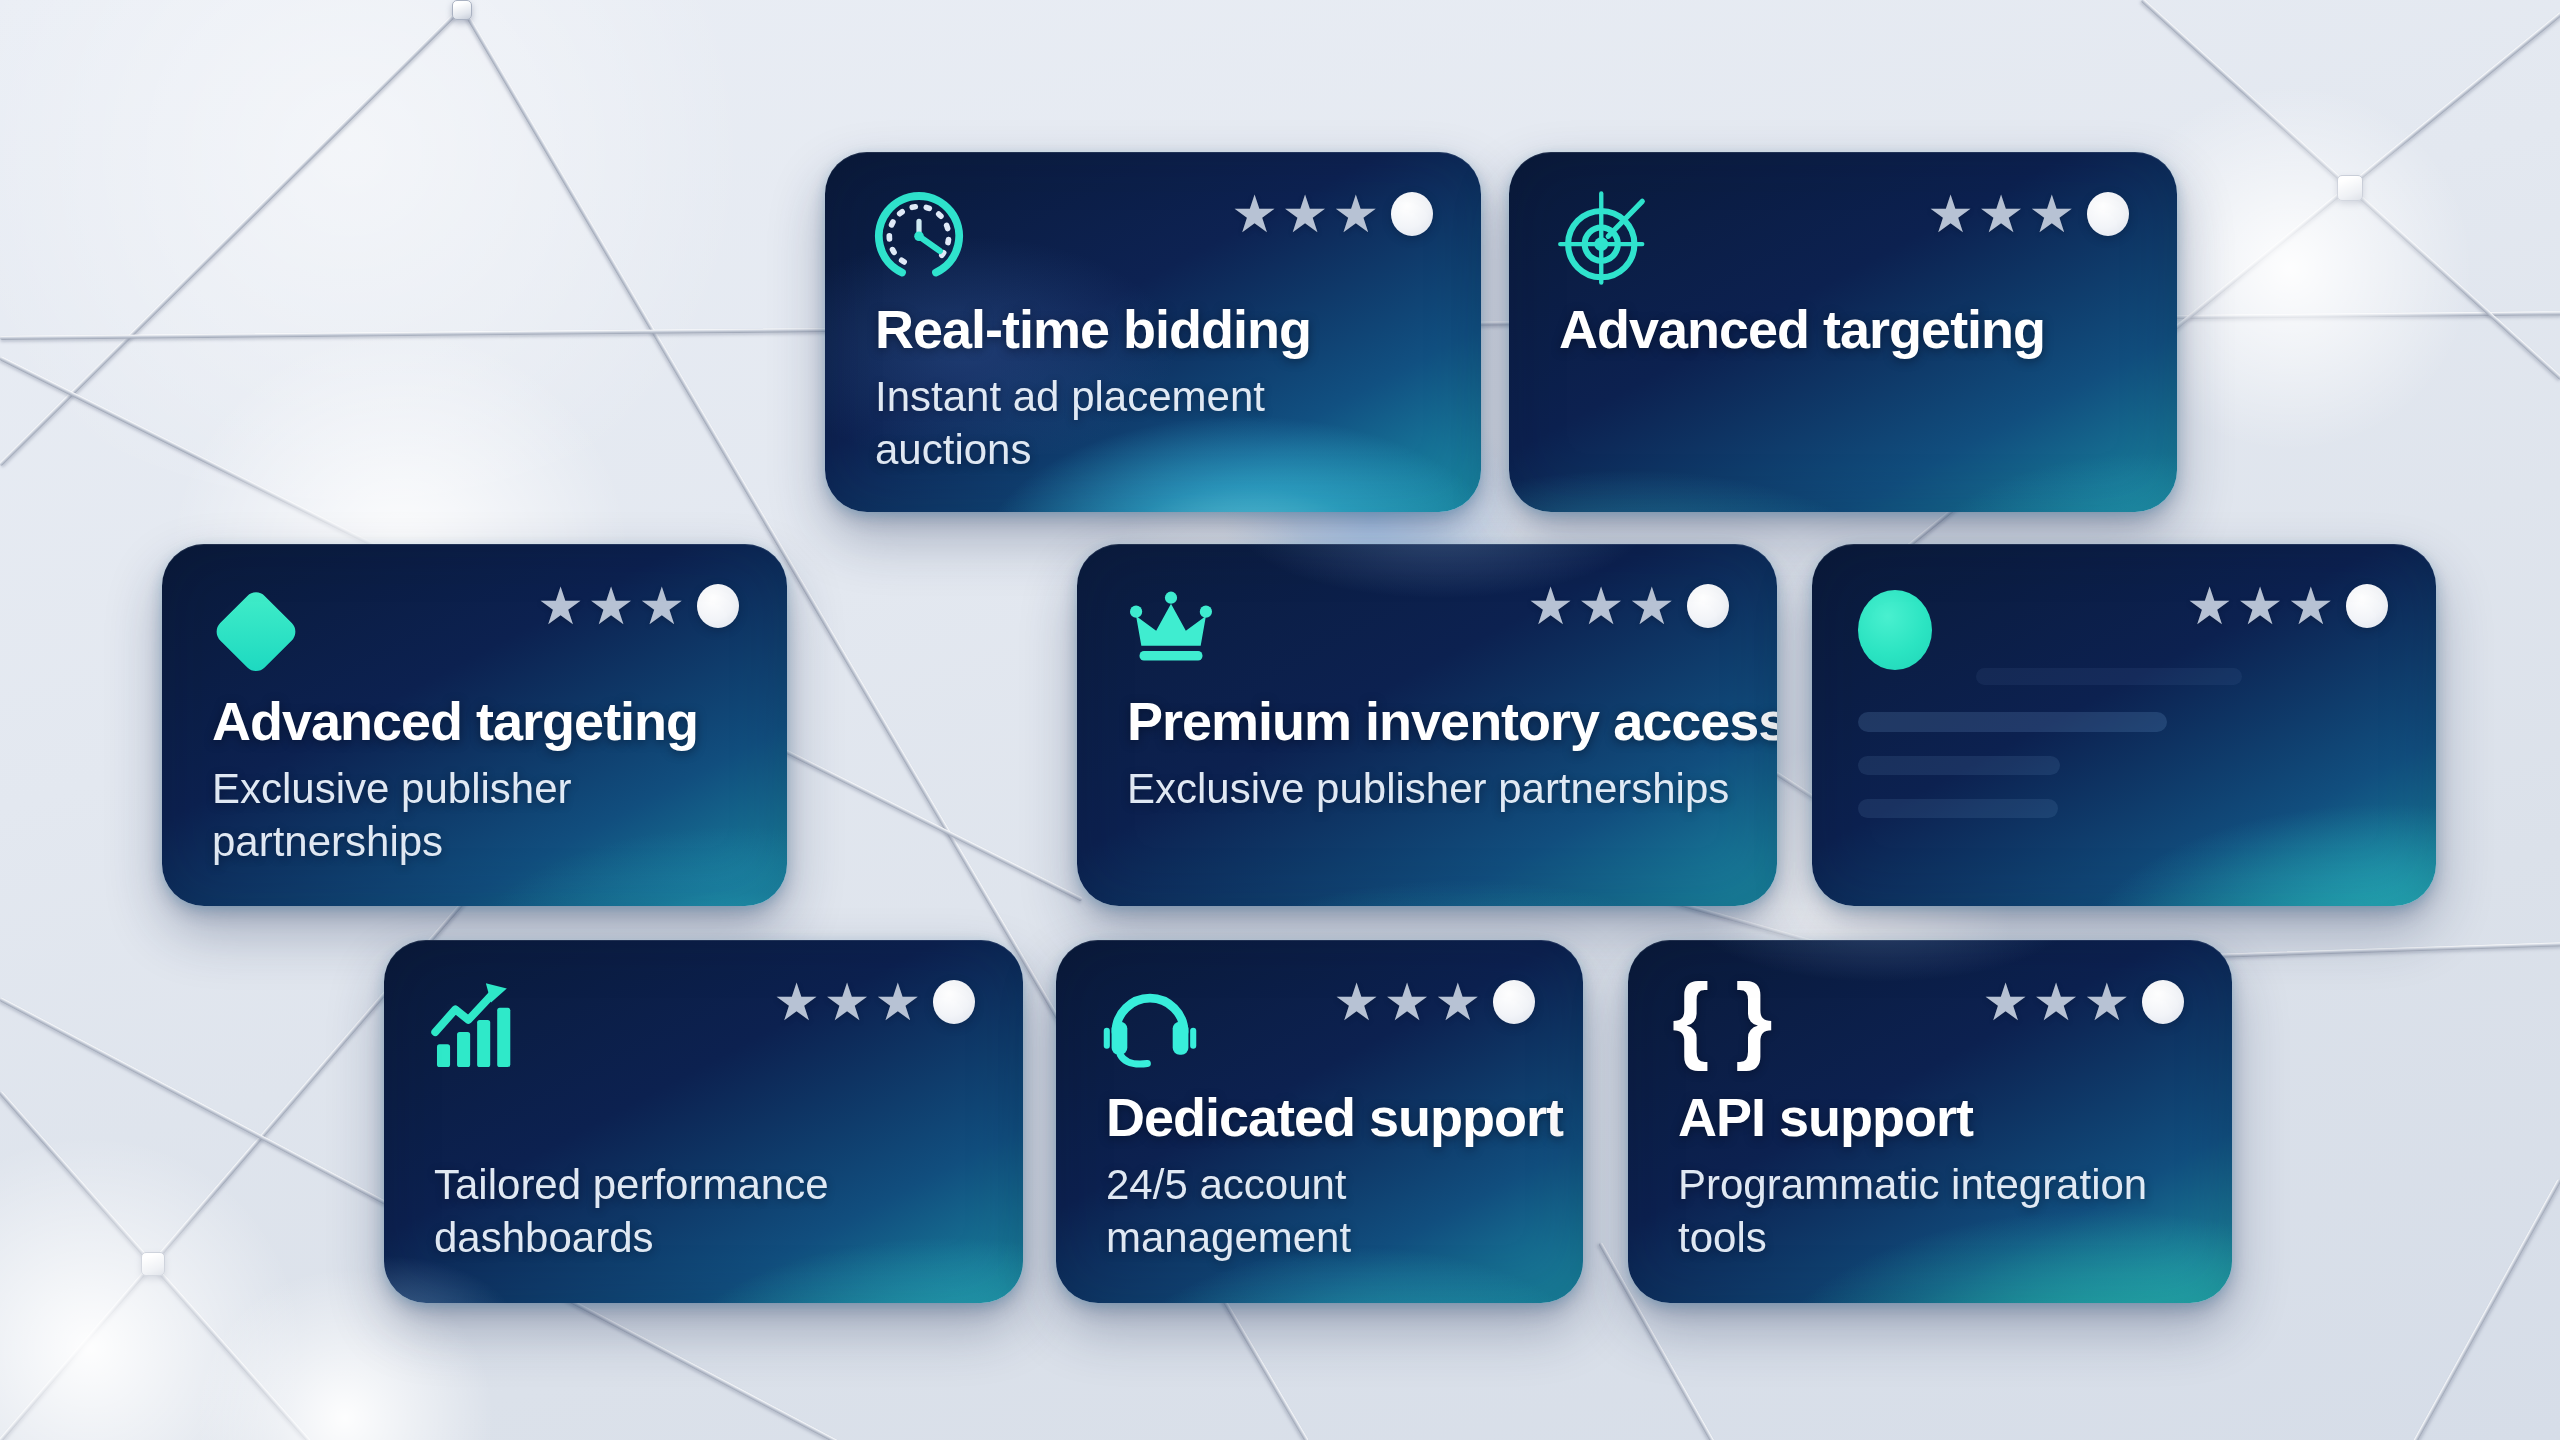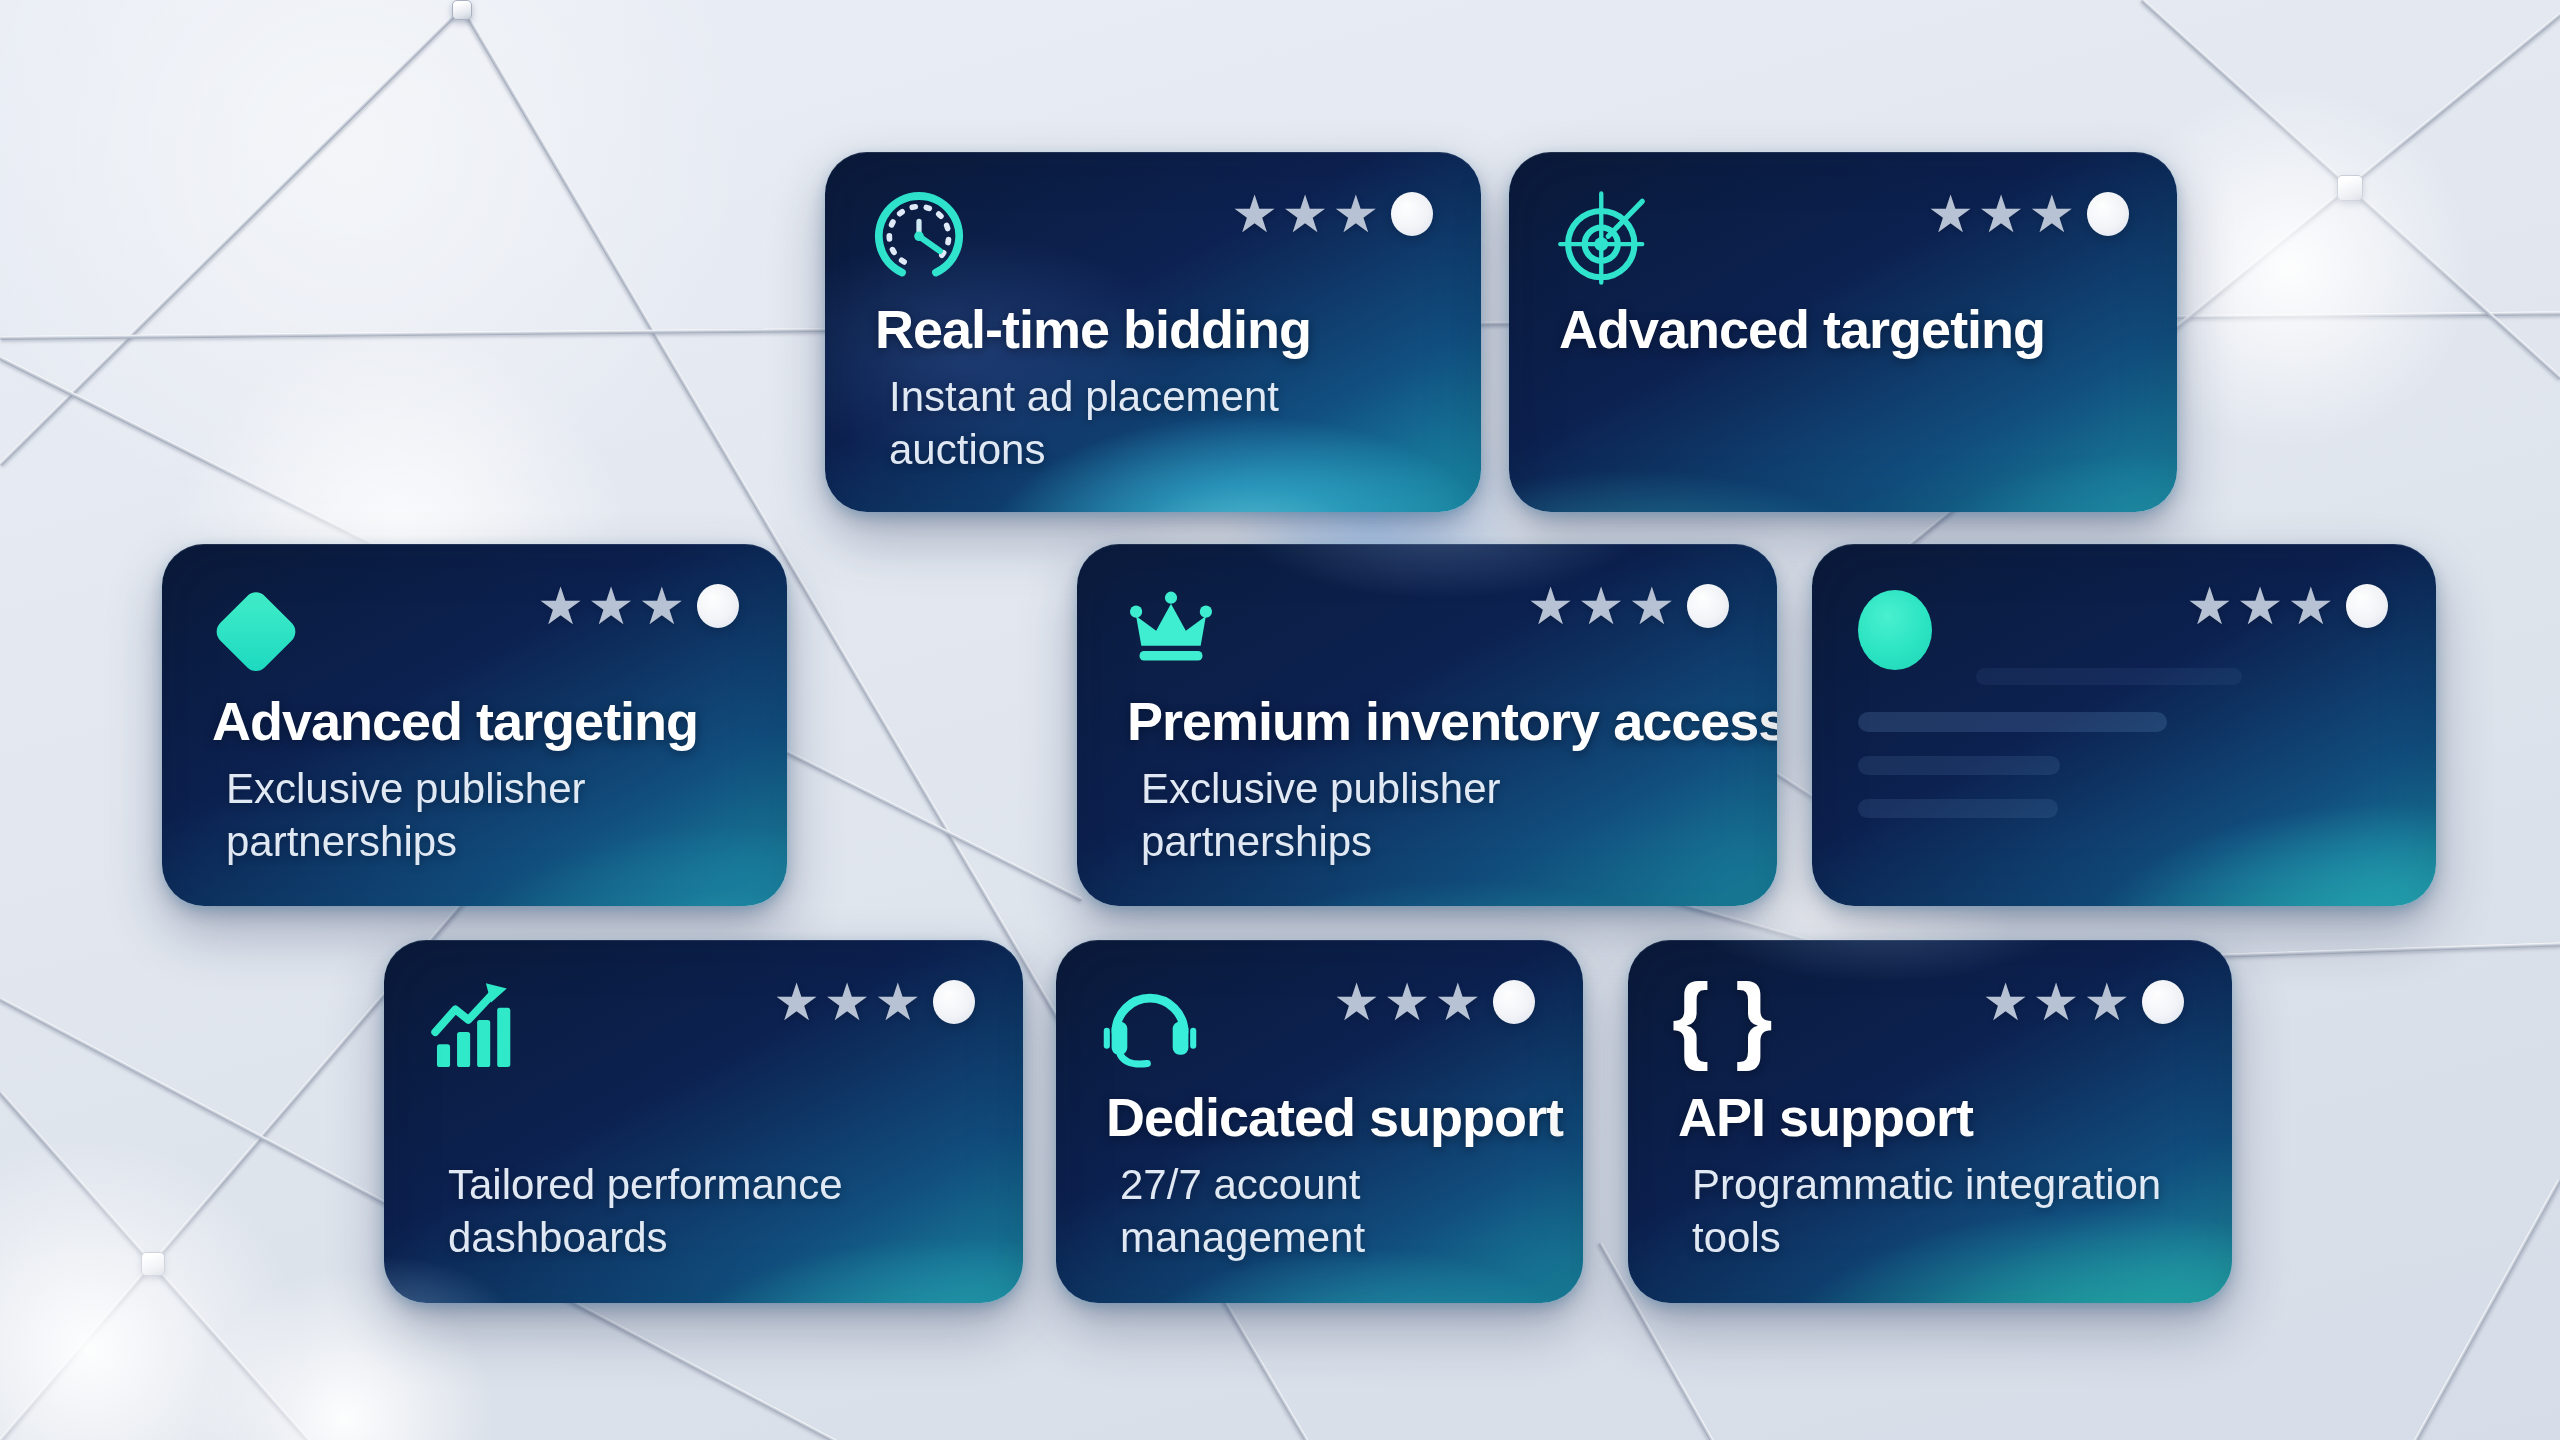--- a/index.html
+++ b/index.html
@@ -101,21 +101,21 @@
       radial-gradient(78% 66% at 78% 122%, rgba(44,210,190,.90) 0%, rgba(24,120,165,0) 72%),
       linear-gradient(152deg,#0a1a3a 0%,#0c2150 42%,#114e7e 75%,#1f94a4 100%);}
 
   .icon-slot{position:absolute;left:46px;top:38px;width:96px;height:96px;}
   .card-title{
     position:absolute;left:50px;right:40px;top:146px;
     font-size:54px;font-weight:700;letter-spacing:-1px;color:#ffffff;
     text-shadow:0 2px 10px rgba(4,12,30,.5);white-space:nowrap;
   }
   .card-subtitle{
-    position:absolute;left:64px;right:38px;top:218px;
+    position:absolute;left:50px;right:38px;top:218px;
     font-size:42px;line-height:53px;font-weight:400;color:rgba(233,240,250,.96);
     text-shadow:0 2px 8px rgba(4,12,30,.4);
   }
   .c1 .card-subtitle{right:86px;}
   .rating{position:absolute;top:36px;right:48px;display:flex;align-items:center;gap:4px;}
   .star{font-size:52px;line-height:1;color:#b7c2d4;font-family:"DejaVu Sans",sans-serif;
     text-shadow:0 2px 5px rgba(10,20,45,.35);}
   .rating-dot{width:42px;height:44px;border-radius:50%;margin-left:8px;
     background:radial-gradient(circle at 38% 32%,#ffffff 0%,#f2f4f8 55%,#dde2ec 100%);
     box-shadow:0 3px 8px rgba(10,25,55,.35);}
@@ -295,21 +295,21 @@
         <path d="M21,88 Q28,101 52,98" fill="none" stroke="#38eedb" stroke-width="8" stroke-linecap="round"></path>
       </svg>
     </div>
     <div class="rating">
       <span class="star">★</span>
       <span class="star">★</span>
       <span class="star">★</span>
       <span class="rating-dot"></span>
     </div>
     <div class="card-title">Dedicated support</div>
-    <div class="card-subtitle">27/7 account management</div>
+    <div class="card-subtitle">24/5 account management</div>
   </div>
 
   <div class="card c8">
     <div class="braces">
       <span>{</span>
       <span>}</span>
     </div>
     <div class="rating">
       <span class="star">★</span>
       <span class="star">★</span>

